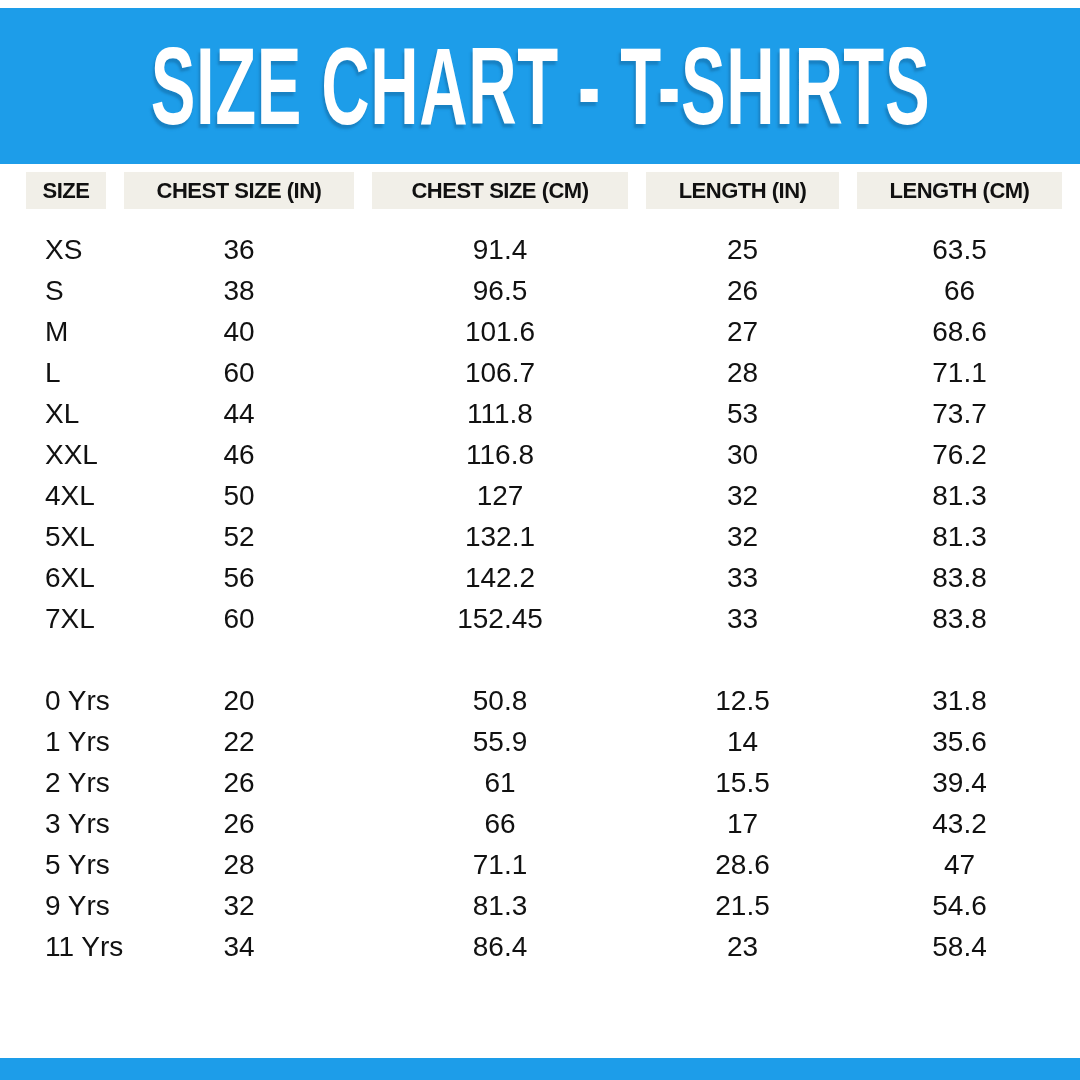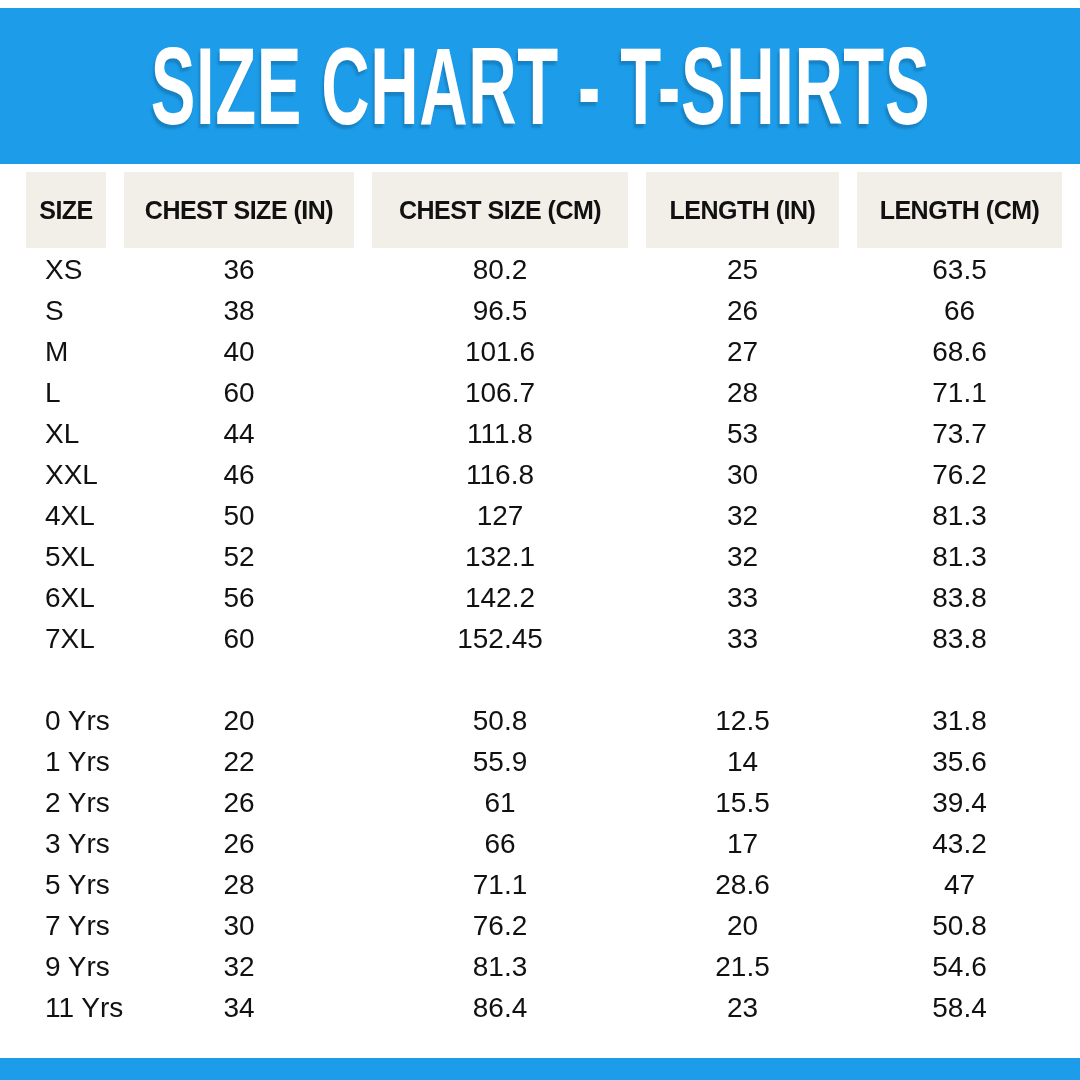--- a/index.html
+++ b/index.html
@@ -54,45 +54,45 @@
   }
   col.c-size   { width: 98px;  }
   col.c-chin   { width: 248px; }
   col.c-chcm   { width: 274px; }
   col.c-lenin  { width: 211px; }
   col.c-lencm  { width: 205px; }
   th {
     background: #f1efe8;
     background-clip: padding-box;
     border-right: 18px solid transparent;
-    height: 60px;
-    font-size: 25px;
+    height: 37px;
+    font-size: 22px;
     font-weight: bold;
     letter-spacing: -0.5px;
     text-align: center;
     vertical-align: middle;
-    padding: 8px;
+    padding: 0;
     white-space: nowrap;
   }
   th:last-child { border-right: none; }
   td {
     border-right: 18px solid transparent;
     height: 41px;
     font-size: 28px;
     text-align: center;
     vertical-align: middle;
     padding: 0;
     white-space: nowrap;
   }
   td:last-child { border-right: none; }
   td:first-child {
     text-align: left;
     padding-left: 19px;
   }
-  tbody tr.first-row td { padding-top: 1px; }
+  tbody tr.first-row td { padding-top: 20px; }
   tbody tr.spacer-row td { height: 41px; }
   
   .footer-bar {
     position: absolute;
     left: 0;
     bottom: 0;
     width: 1080px;
     height: 22px;
     background: #1d9de9;
   }
@@ -121,21 +121,21 @@
           <th>CHEST SIZE (IN)</th>
           <th>CHEST SIZE (CM)</th>
           <th>LENGTH (IN)</th>
           <th>LENGTH (CM)</th>
         </tr>
       </thead>
       <tbody id="table-body">
           <tr class="first-row">
             <td>XS</td>
             <td>36</td>
-            <td>80.2</td>
+            <td>91.4</td>
             <td>25</td>
             <td>63.5</td>
           </tr>
           <tr>
             <td>S</td>
             <td>38</td>
             <td>96.5</td>
             <td>26</td>
             <td>66</td>
           </tr>
@@ -227,27 +227,20 @@
             <td>43.2</td>
           </tr>
           <tr>
             <td>5 Yrs</td>
             <td>28</td>
             <td>71.1</td>
             <td>28.6</td>
             <td>47</td>
           </tr>
           <tr>
-            <td>7 Yrs</td>
-            <td>30</td>
-            <td>76.2</td>
-            <td>20</td>
-            <td>50.8</td>
-          </tr>
-          <tr>
             <td>9 Yrs</td>
             <td>32</td>
             <td>81.3</td>
             <td>21.5</td>
             <td>54.6</td>
           </tr>
           <tr>
             <td>11 Yrs</td>
             <td>34</td>
             <td>86.4</td>

